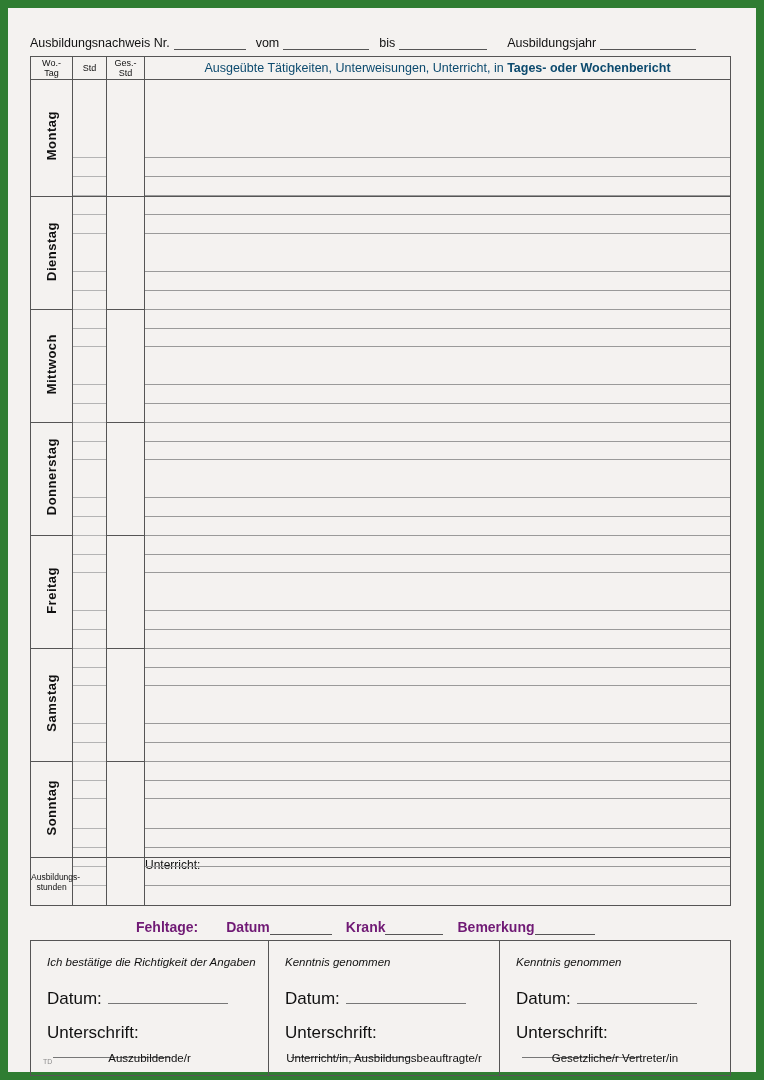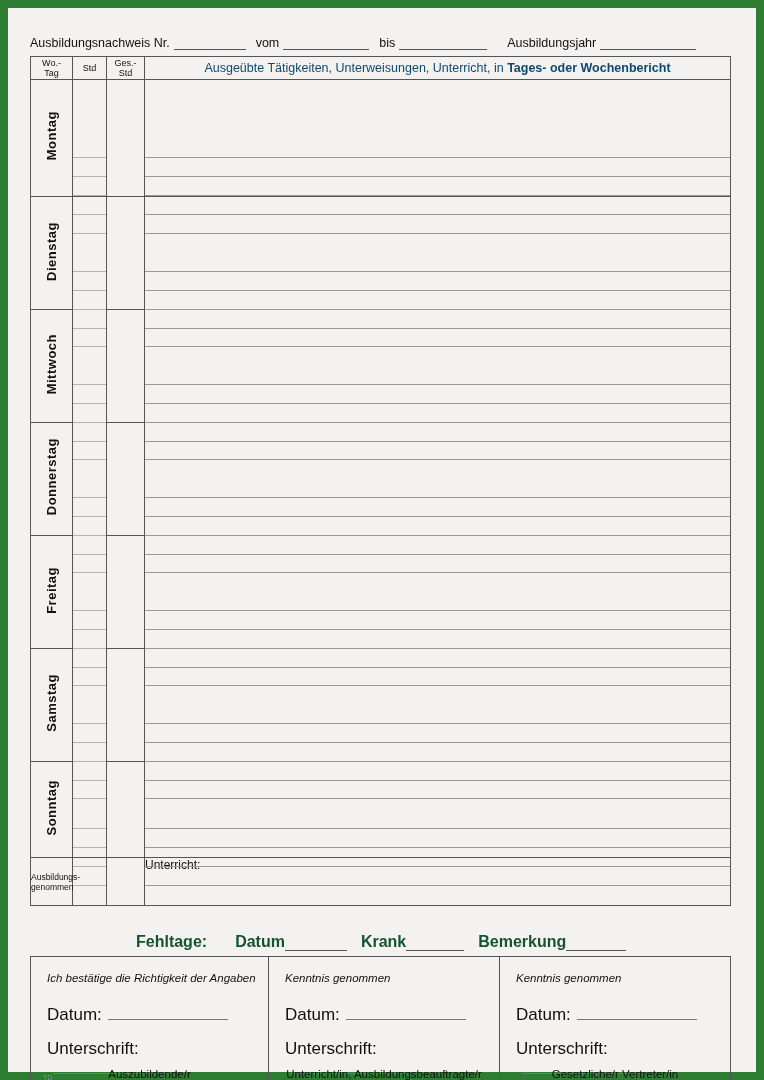--- a/index.html
+++ b/index.html
@@ -134,26 +134,26 @@
   .bemerkung {
     font-size: 12px;
     font-weight: bold;
     color: #111;
     padding: 5px 0 0 6px;
     vertical-align: top;
   }
 
   
   .fehltage {
-    margin-top: 25px;
+    margin-top: 9px;
     display: flex;
     align-items: flex-end;
-    font-size: 16px;
+    font-size: 14px;
     font-weight: bold;
-    color: #14532d;
+    color: #701a75;
     padding-left: 106px;
     height: 20px;
     white-space: nowrap;
   }
   .fehltage .f-rule {
     border-bottom: 1px solid #555;
     display: inline-block;
     height: 13px;
   }
   .fr1 { width: 62px; }
@@ -415,21 +415,21 @@
                 <i style="top:37px"></i>
                 <i style="top:56px"></i>
                 <i style="top:75px"></i>
               </div>
         </td>
       </tr>
 
       <tr>
         <td class="azstunden" style="height:47px">
           <div>Ausbildungs-</div>
-          <div>genommen</div>
+          <div>stunden</div>
         </td>
         <td></td>
         <td></td>
         <td class="bemerkung">Unterricht:</td>
       </tr>
     </tbody>
       </table>
 
     <div class="fehltage">
       <span>Fehltage:</span>

